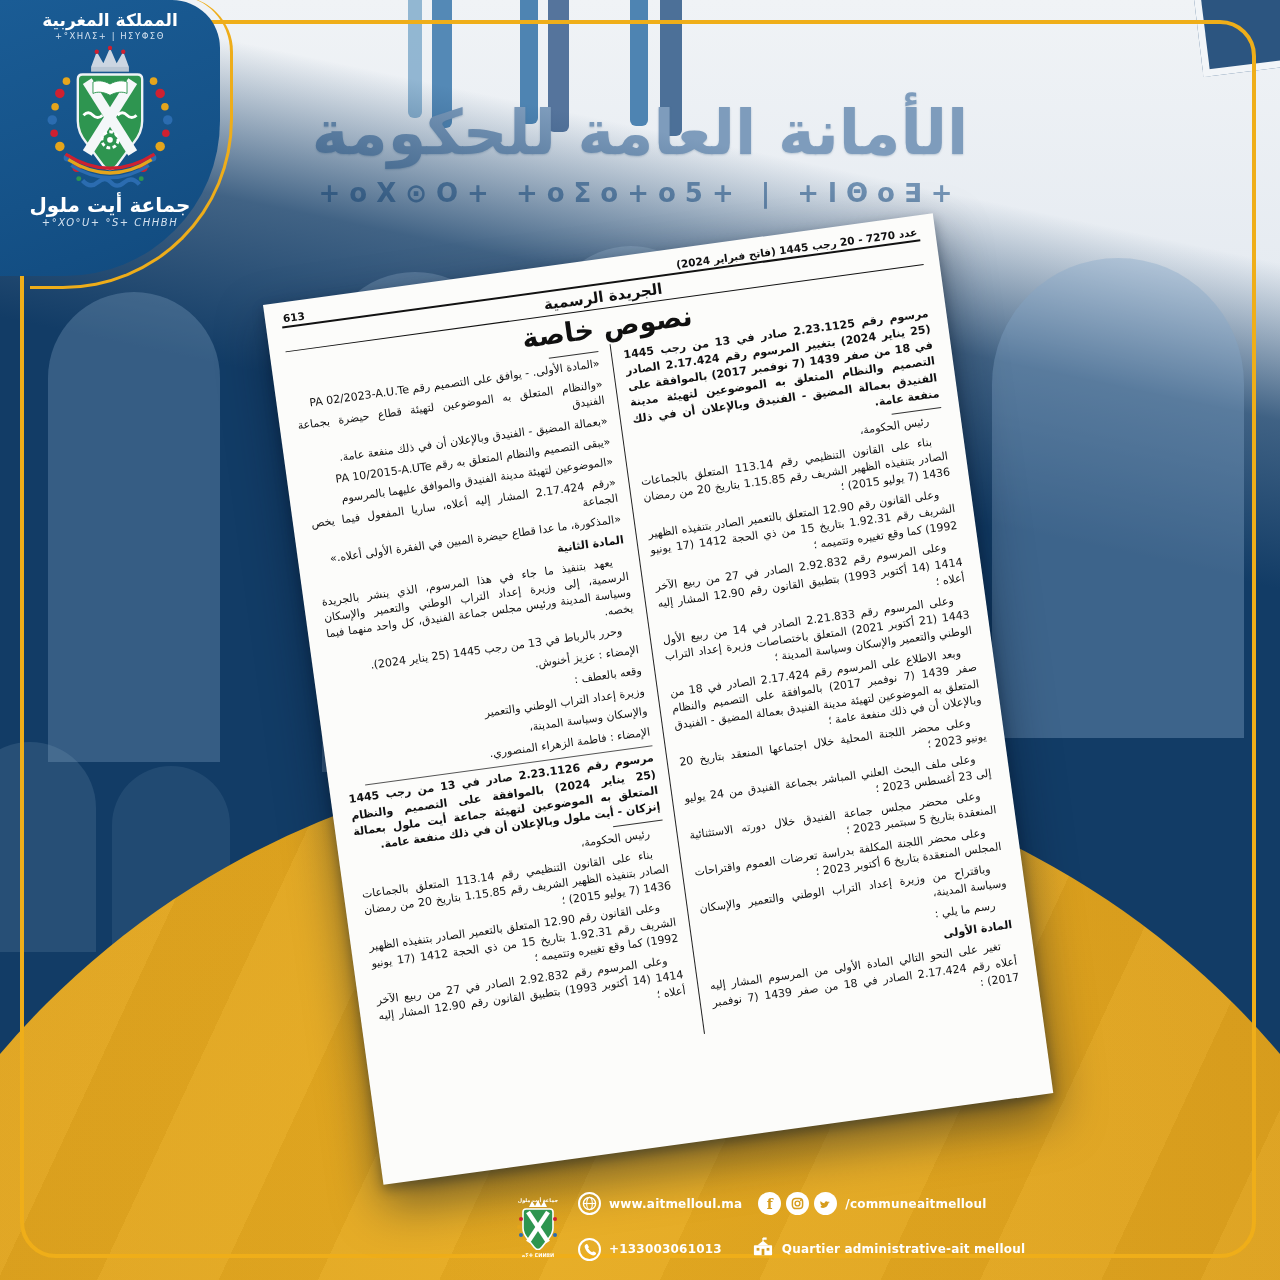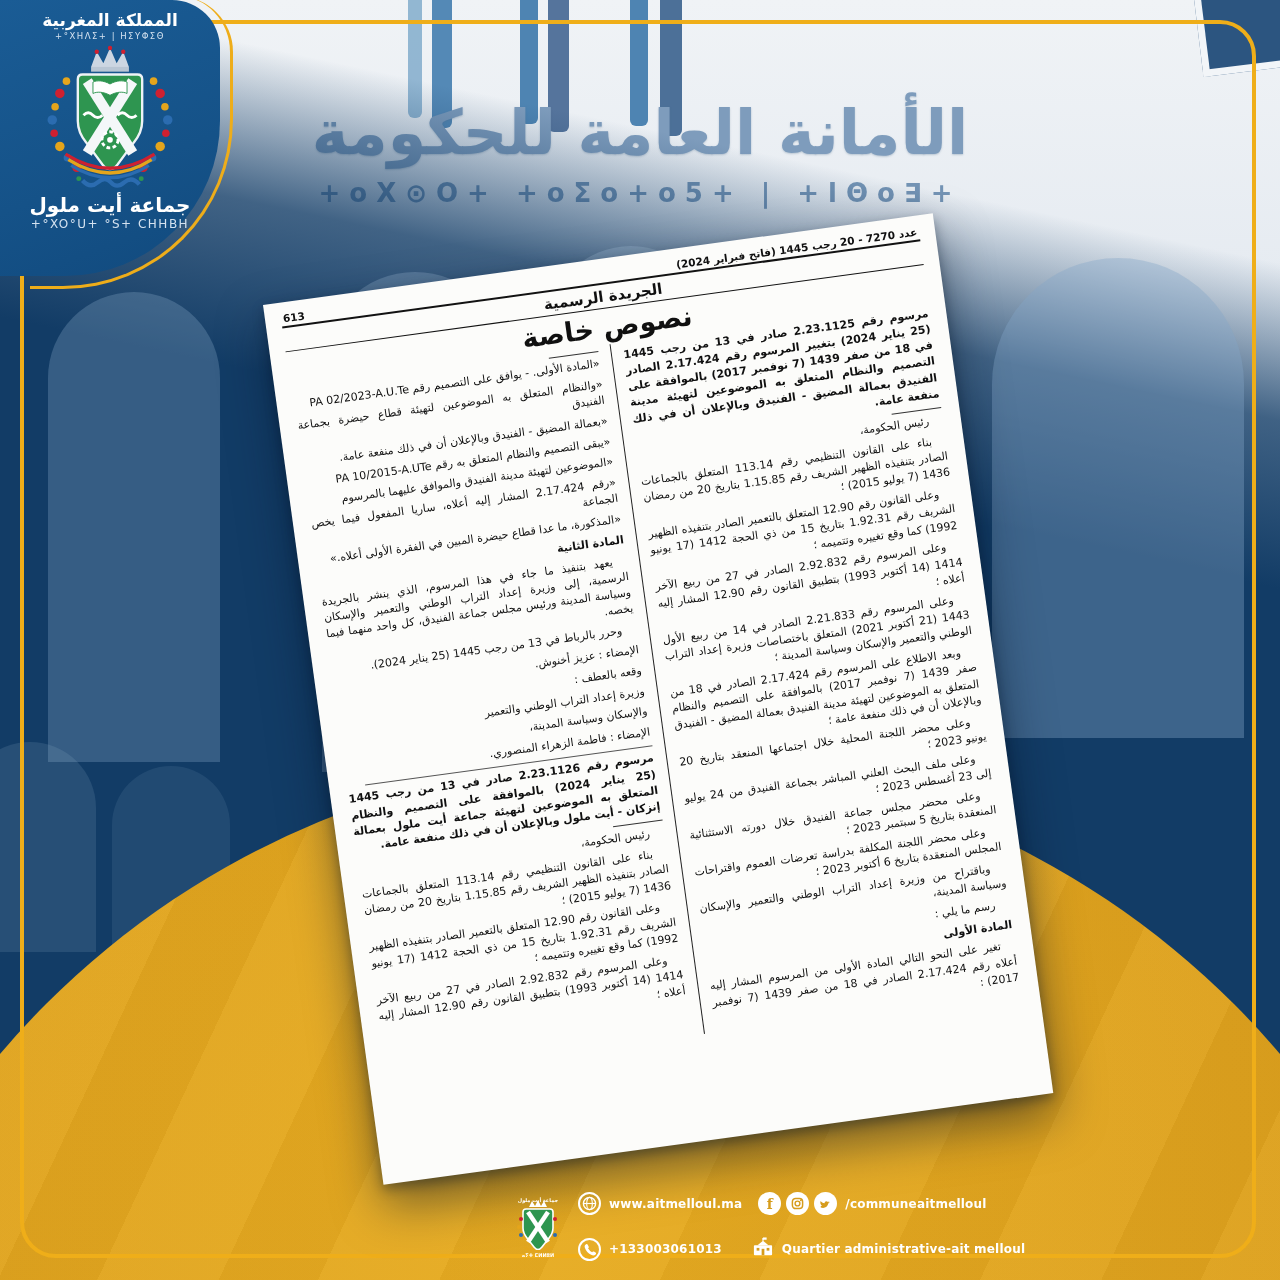--- a/index.html
+++ b/index.html
@@ -32,21 +32,21 @@
     border:4px solid #efae19;border-radius:36px;z-index:4;pointer-events:none;}
   
   .logo-blob{position:absolute;left:0;top:0;width:220px;height:276px;z-index:6;
     background:linear-gradient(160deg,#1a5c95 0%,#155288 60%,#114a7e 100%);
     border-radius:0 48px 155px 0;text-align:center;color:#fff;padding-top:10px;box-sizing:border-box;}
   .logo-blob::after{content:"";position:absolute;right:-13px;top:-4px;bottom:-13px;left:30px;
     border:3px solid #eead1a;border-left:none;border-top:none;border-radius:0 56px 170px 0;}
   .logo-kingdom{font-size:17px;font-weight:bold;direction:rtl;}
   .logo-tif{font-size:8.5px;letter-spacing:1.5px;color:#d4e2f0;margin-top:1px;}
   .logo-commune{font-size:20px;font-weight:bold;direction:rtl;margin-top:-2px;}
-  .logo-tif2{font-size:12px;letter-spacing:1.5px;color:#d4e2f0;}
+  .logo-tif2{font-size:10px;letter-spacing:1.5px;color:#d4e2f0;font-style:italic;}
   
   .paper{position:absolute;left:263px;top:305px;width:676px;height:888px;
     transform:rotate(-7.8deg);transform-origin:0 0;z-index:7;
     background:#fcfcfa;box-shadow:0 22px 48px rgba(4,18,38,.5),0 5px 12px rgba(4,18,38,.35);
     direction:rtl;padding:10px 16px 14px;box-sizing:border-box;overflow:hidden;color:#101010;}
   .bo-row1{display:flex;justify-content:space-between;align-items:flex-end;
     font-size:10.5px;font-weight:bold;padding:0 2px;}
   .rule-a{border-top:2.5px solid #121212;margin-top:2px;}
   .masthead{text-align:center;font-size:15px;font-weight:bold;padding:3px 0 2px;}
   .rule-b{border-top:1.5px solid #121212;}

